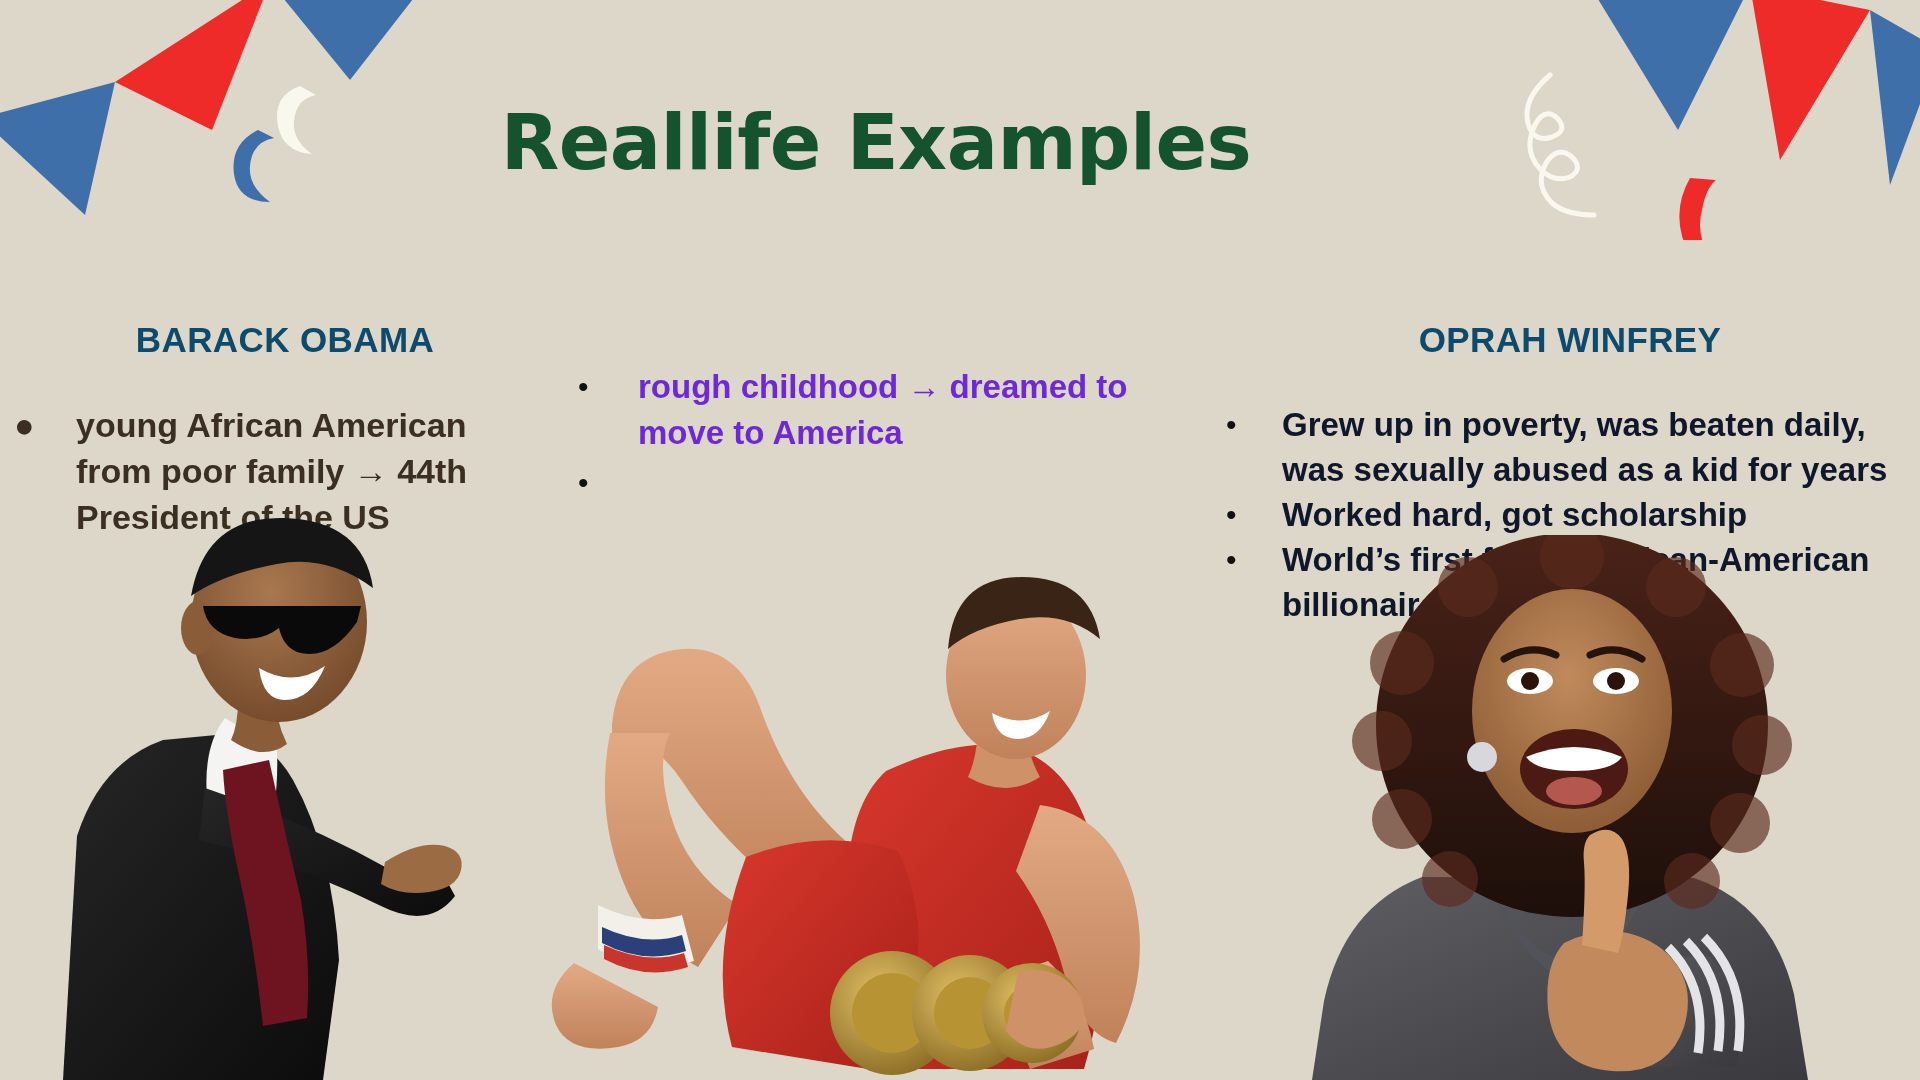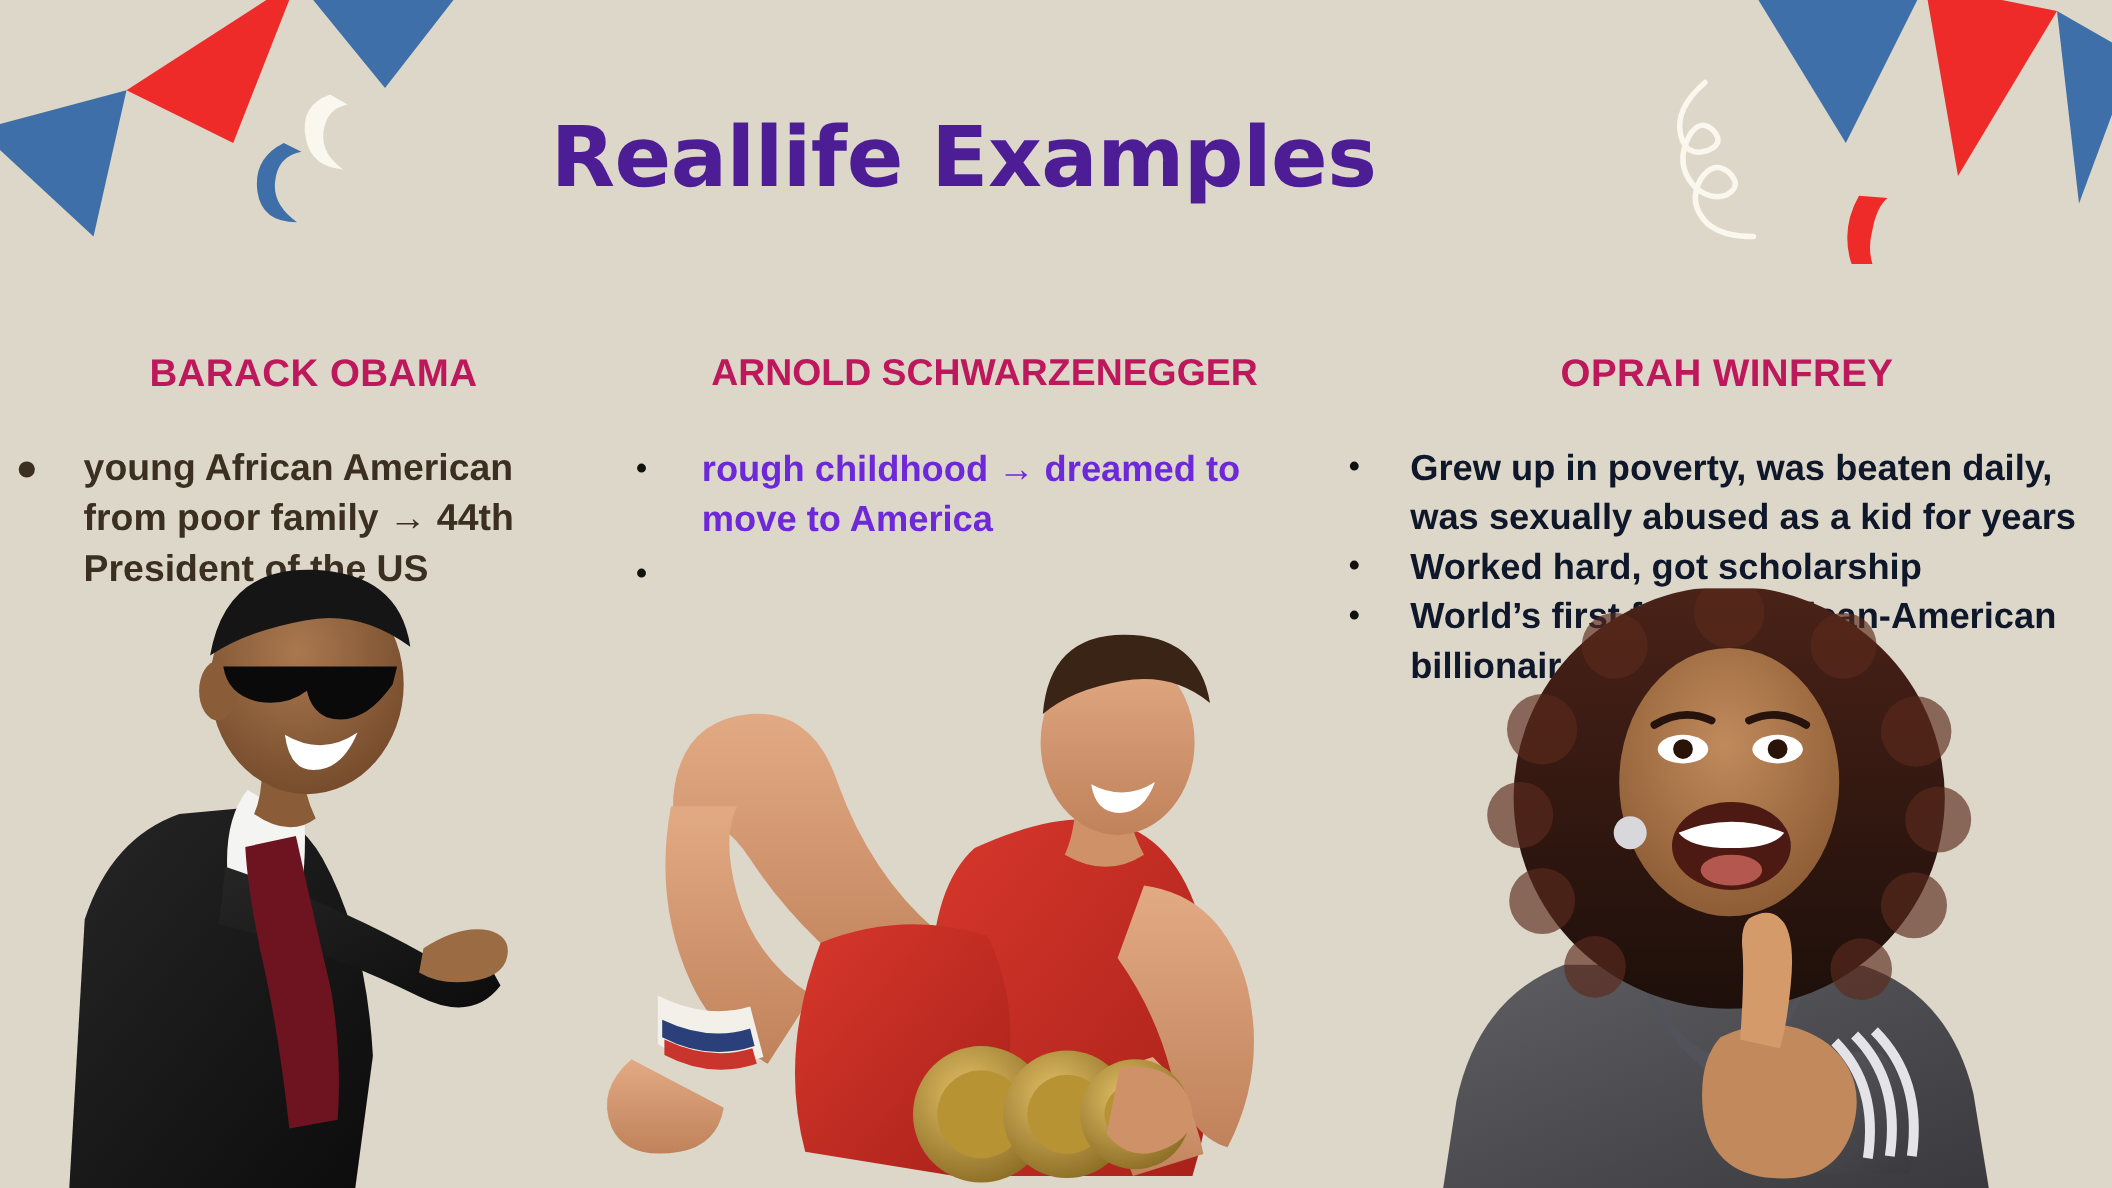--- a/index.html
+++ b/index.html
@@ -22,21 +22,21 @@
 
   
   .slide-title {
     position: absolute;
     top: 98px;
     left: 0;
     width: 1752px;
     text-align: center;
     font-size: 76px;
     font-weight: bold;
-    color: #4c1d95;
+    color: #14532d;
     letter-spacing: -0.5px;
     font-family: "DejaVu Sans", sans-serif;
   }
 
   
   .columns {
     position: absolute;
     top: 320px;
     left: 0;
     width: 1920px;
@@ -45,21 +45,21 @@
     align-items: flex-start;
   }
   .column { position: relative; height: 760px; }
   .col-obama  { width: 570px; }
   .col-arnold { width: 650px; }
   .col-oprah  { width: 700px; }
 
   .col-header {
     text-align: center;
     font-weight: bold;
-    color: #be185d;
+    color: #0c4a6e;
     font-size: 35px;
     letter-spacing: 0.4px;
     font-family: "Liberation Sans", sans-serif;
   }
   .col-header.narrow { font-size: 34px; letter-spacing: 0px; }
 
   .bullets {
     margin: 0;
     padding: 0;
     list-style: none;
@@ -190,21 +190,20 @@
 
       <path d="M150,278 q100,34 182,80 q36,20 56,6 l12,22 q-26,34 -74,10 q-84,-42 -182,-66 z" fill="url(#obSuit)"></path>
 
       <path d="M330,352 q34,-22 60,-16 q20,6 16,24 q-4,18 -32,22 q-28,4 -48,-8 z" fill="#9b6c44"></path>
 
       <path d="M214,250 q16,72 32,140 q10,60 6,118 l-44,8 q-10,-92 -26,-160 q-12,-58 -14,-96 z" fill="#6e1420"></path>
     </svg>
   </div>
 
   <div class="column col-arnold">
-    <div class="col-header narrow">ARNOLD SCHWARZENEGGER</div>
 
     <ul class="bullets">
       <li class="bullet-row">
         <span class="bullet-mark">•</span>
         <span class="bullet-text">rough childhood → dreamed to move to America</span>
       </li>
       <li class="bullet-row">
         <span class="bullet-mark">•</span>
       </li>
     </ul>

